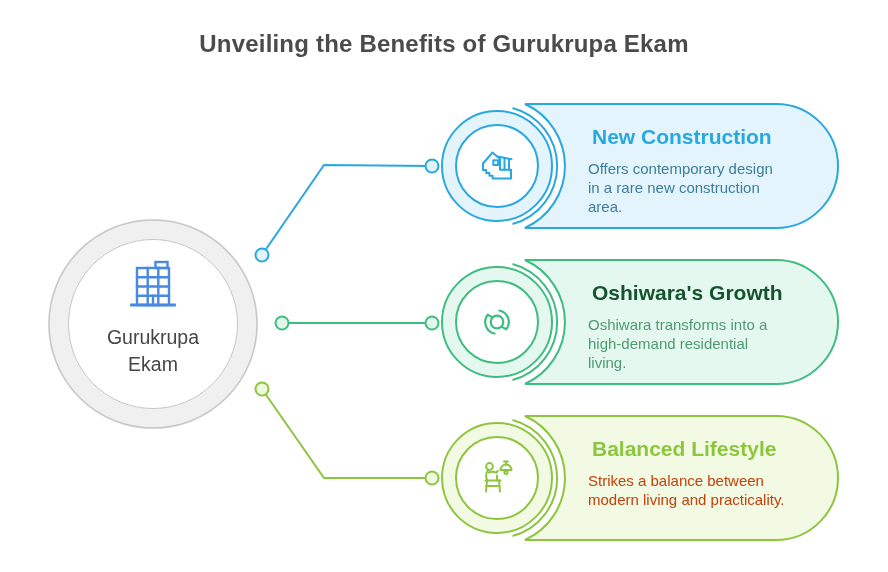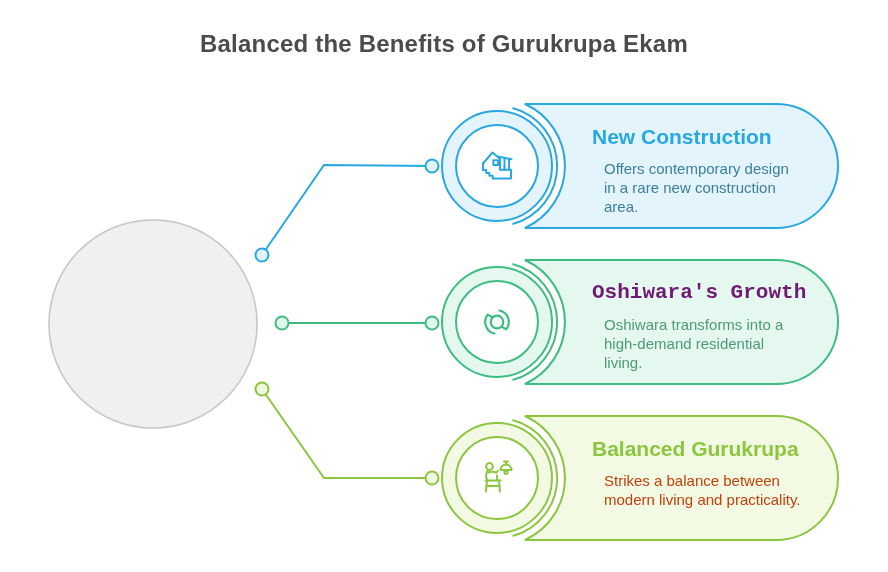--- a/index.html
+++ b/index.html
@@ -29,28 +29,28 @@
     margin-top:10px; font-size:19.5px; line-height:1.4; text-align:center;
     white-space:pre-line;
   }
 
   
   .benefit-row { position:absolute; left:435px; width:410px; height:135px; z-index:3; }
   .row-1 { top:100px; } .row-2 { top:256px; } .row-3 { top:412px; }
   .card-svg { position:absolute; left:0; top:0; }
   .card-text { position:absolute; left:153px; top:20px; width:228px; }
   .card-title { margin:4px; font-size:21px; font-weight:bold; line-height:1.25; }
-  .card-desc  { margin:9px 0 0 16px; font-size:15px; line-height:1.27; white-space:pre-line; }
+  .card-desc  { margin:9px 0 0 0; font-size:15px; line-height:1.27; white-space:pre-line; }
 </style>
 </head>
 <body>
 
 <div class="canvas">
 
-  <div class="main-title" style="color: rgb(75, 75, 75);">Balanced the Benefits of Gurukrupa Ekam</div>
+  <div class="main-title" style="color: rgb(75, 75, 75);">Unveiling the Benefits of Gurukrupa Ekam</div>
 
   <svg class="connectors" width="888" height="572" viewBox="0 0 888 572">
     <g fill="none">
       <path d="M262 255 L324 165 L432 166" stroke-width="2" stroke="#29a8df"></path>
       <circle cx="262" cy="255" r="6.5" stroke-width="2" stroke="#29a8df" fill="#e0f3fb"></circle>
       <circle cx="432" cy="166" r="6.5" stroke-width="2" stroke="#29a8df" fill="#e0f3fb"></circle>
     </g>
     <g fill="none">
       <path d="M282 323 L432 323" stroke-width="2" stroke="#3ebd80"></path>
       <circle cx="282" cy="323" r="6.5" stroke-width="2" stroke="#3ebd80" fill="#e2f7ec"></circle>
@@ -60,20 +60,32 @@
       <path d="M262 389 L324 478 L432 478" stroke-width="2" stroke="#8cc63f"></path>
       <circle cx="262" cy="389" r="6.5" stroke-width="2" stroke="#8cc63f" fill="#f0f8df"></circle>
       <circle cx="432" cy="478" r="6.5" stroke-width="2" stroke="#8cc63f" fill="#f0f8df"></circle>
     </g>
   </svg>
 
   <div class="hub" style="background: rgb(240, 240, 241); border: 0px;">
     <svg width="210" height="210" viewBox="0 0 210 210" style="position:absolute;left:0;top:0">
       <circle cx="105" cy="105" r="104" fill="none" stroke-width="1.5" stroke="#c6c7c8"></circle>
     </svg>
+    <div class="hub-inner" style="border: 1.5px solid rgb(198, 199, 200); background: rgb(255, 255, 255);">
+      <svg class="hub-icon" width="60" height="60" viewBox="0 0 60 60" fill="none" stroke-linecap="square" stroke="#4a89e0">
+        <rect x="14" y="14" width="32" height="37" stroke-width="2.4"></rect>
+        <rect x="32.5" y="8" width="12" height="6" stroke-width="2.4"></rect>
+        <path d="M24.7 14 V51 M35.3 14 V51" stroke-width="2.4"></path>
+        <path d="M14 23.2 H46 M14 32.5 H46 M14 41.8 H46" stroke-width="2.4"></path>
+        <path d="M30 41.8 V51" stroke-width="2.4"></path>
+        <path d="M8.5 51 H51.5" stroke-width="2.8"></path>
+      </svg>
+      <div class="hub-label" style="color: rgb(70, 70, 70);">Gurukrupa
+Ekam</div>
+    </div>
   </div>
 
   <div class="benefit-row row-1">
     <svg class="card-svg" width="410" height="135" viewBox="0 0 410 135">
       <path stroke-width="2" d="M89.9 4 L341 4 A62 62 0 0 1 341 128 L89.9 128 A68 68 0 0 0 89.9 4 Z" fill="#e3f4fc" stroke="#29a8df"></path>
       <path fill="none" stroke-width="2" d="M77.5 124 A60 60 0 0 0 77.5 8" stroke="#29a8df"></path>
       <circle cx="62" cy="66" r="55" stroke-width="2" fill="#e3f4fc" stroke="#29a8df"></circle>
       <circle cx="62" cy="66" r="41" fill="#ffffff" stroke-width="2" stroke="#29a8df"></circle>
       <g transform="translate(38,42)" fill="none" stroke-width="2" stroke-linecap="round" stroke-linejoin="round" stroke="#29a8df">
         <path d="M10 21.5 L19.5 10.5 L27 17"></path>
@@ -98,21 +110,21 @@
       <path fill="none" stroke-width="2" d="M77.5 124 A60 60 0 0 0 77.5 8" stroke="#3ebd80"></path>
       <circle cx="62" cy="66" r="55" stroke-width="2" fill="#e5f8ef" stroke="#3ebd80"></circle>
       <circle cx="62" cy="66" r="41" fill="#ffffff" stroke-width="2" stroke="#3ebd80"></circle>
       <g transform="translate(38,42)" fill="none" stroke-width="2.2" stroke-linecap="round" stroke-linejoin="round" stroke="#3ebd80">
         <circle cx="24" cy="24" r="6.3"></circle>
         <path d="M21.6 35.5 A11.8 11.8 0 0 1 14.7 16.7 L18.8 18.9"></path>
         <path d="M26.4 12.5 A11.8 11.8 0 0 1 33.3 31.3 L29.2 29.1"></path>
       </g>
     </svg>
     <div class="card-text">
-      <h3 class="card-title" style="color: #701a75; font-family: Liberation Mono, monospace;">Oshiwara's Growth</h3>
+      <h3 class="card-title" style="color: #14532d;">Oshiwara's Growth</h3>
       <p class="card-desc" style="color: rgb(79, 154, 116);">Oshiwara transforms into a
 high-demand residential
 living.</p>
     </div>
   </div>
 
   <div class="benefit-row row-3">
     <svg class="card-svg" width="410" height="135" viewBox="0 0 410 135">
       <path stroke-width="2" d="M89.9 4 L341 4 A62 62 0 0 1 341 128 L89.9 128 A68 68 0 0 0 89.9 4 Z" fill="#f3fae3" stroke="#8cc63f"></path>
       <path fill="none" stroke-width="2" d="M77.5 124 A60 60 0 0 0 77.5 8" stroke="#8cc63f"></path>
@@ -125,19 +137,19 @@
         <path d="M12.5 26.5 H27.5"></path>
         <path d="M14 26.5 L13 37.5 M26 26.5 L27 37.5"></path>
         <path d="M13.4 32 H26.6"></path>
         <path d="M24 26.5 V21.5"></path>
         <path d="M33 7.5 V11 M31 7.5 H35"></path>
         <path d="M27.5 16 A5.5 5.5 0 0 1 38.5 16 Z"></path>
         <circle cx="33" cy="18.3" r="1.6"></circle>
       </g>
     </svg>
     <div class="card-text">
-      <h3 class="card-title" style="color: rgb(140, 198, 63);">Balanced Gurukrupa</h3>
+      <h3 class="card-title" style="color: rgb(140, 198, 63);">Balanced Lifestyle</h3>
       <p class="card-desc" style="color: #c2410c;">Strikes a balance between
 modern living and practicality.</p>
     </div>
   </div>
 
 </div>
 
 </body></html>

